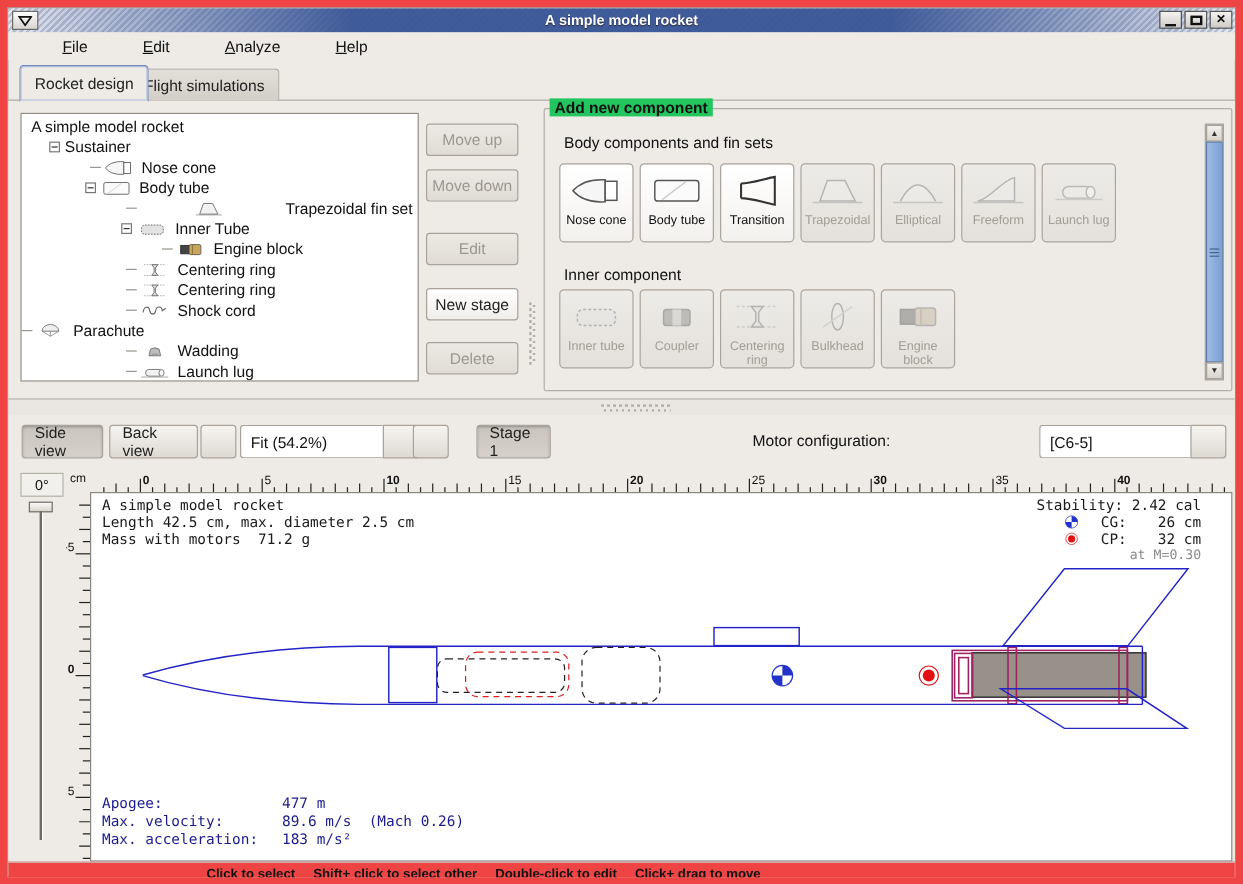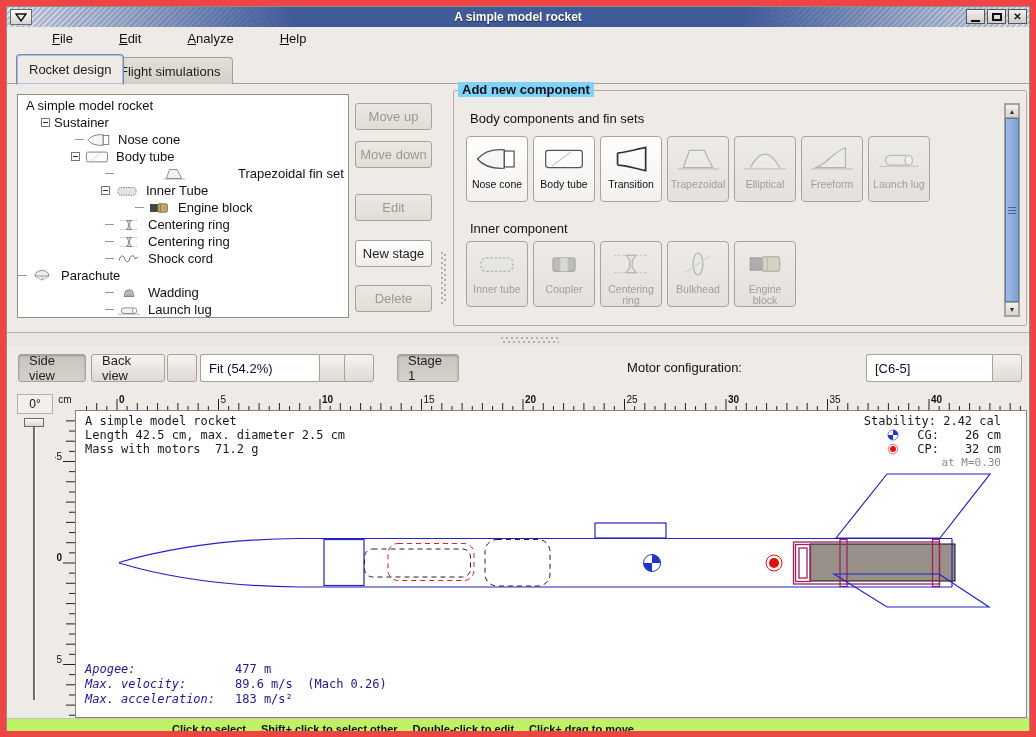--- a/index.html
+++ b/index.html
@@ -81,21 +81,21 @@
     background-image:repeating-linear-gradient(180deg,#b4aea6 0 2px,transparent 2px 5px),
                      repeating-linear-gradient(180deg,#b4aea6 0 2px,transparent 2px 5px);
     background-size:2px 100%,2px 100%; background-position:0 0,3px 2px; background-repeat:no-repeat;
   }
   
   .groupbox {
     position:absolute; left:446px; top:6px; width:574px; height:236px;
     border:1px solid #b3ada5; border-radius:2px;
   }
   .groupbox-title {
-    position:absolute; top:-9px; left:4px; background:#7dd3fc; padding:0 4px;
+    position:absolute; top:-9px; left:4px; background:#22c55e; padding:0 4px;
     font-size:13px; font-weight:bold; color:#111;
   }
   .section-label { position:absolute; left:16px; font-size:13px; color:#111; }
   .comp-row { position:absolute; left:12px; display:flex; gap:5px; }
   .comp-btn {
     width:62px; height:66px; border:1px solid #aaa49c; border-radius:4px;
     background:linear-gradient(#ffffff,#f3f1ee); display:flex; flex-direction:column;
     align-items:center; justify-content:flex-start; padding-top:4px; font-family:"Liberation Sans",sans-serif;
   }
   .comp-btn:disabled { background:linear-gradient(#edebe7,#e4e1dc); }
@@ -155,23 +155,23 @@
   .stab-block { position:absolute; right:28px; top:24px; font-family:"DejaVu Sans Mono",monospace;
     font-size:12px; line-height:14px; color:#1a1a1a; }
   .stab-row { display:flex; justify-content:flex-end; align-items:center; gap:4px; }
   .stab-row .lbl { width:36px; text-align:right; }
   .stab-row .val { width:58px; text-align:right; }
   .stab-note { text-align:right; color:#8b8b8b; font-size:11px; }
   .mini-icon svg { width:12px; height:12px; display:block; }
   .flight-block { position:absolute; left:78px; top:272px; font-family:"DejaVu Sans Mono",monospace;
     font-size:12px; line-height:15px; color:#1b1b8e; }
   .flight-row { display:flex; white-space:pre; }
-  .flight-row .lbl { width:150px;font-style:italic; }
-  
-  .statusbar { position:absolute; left:1px; right:1px; top:712px; height:20px; background:#bef264;
+  .flight-row .lbl { width:150px; }
+  
+  .statusbar { position:absolute; left:1px; right:1px; top:712px; height:20px; background:#ef4444;
     border-top:1px solid #c8c4bd; display:flex; align-items:center; padding-left:165px; gap:15px; }
   .statusbar span { font-size:11px; font-weight:bold; color:#111; }
   .tick-dash { width:9px; height:1px; background:#9b968f; flex:none; margin-right:2px; }
 </style>
 </head>
 <body>
 
 <div class="window">
 
   <div class="titlebar">

